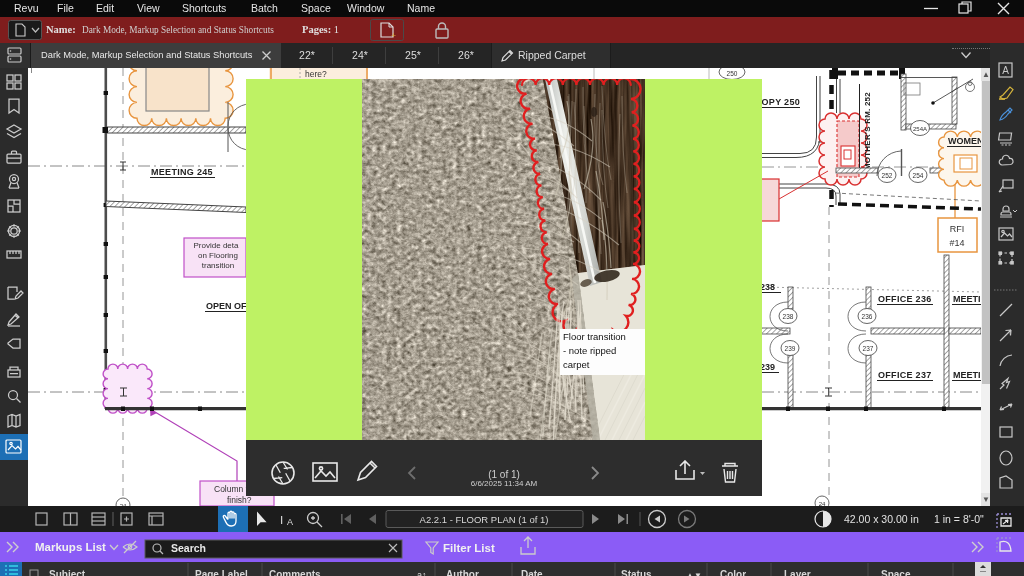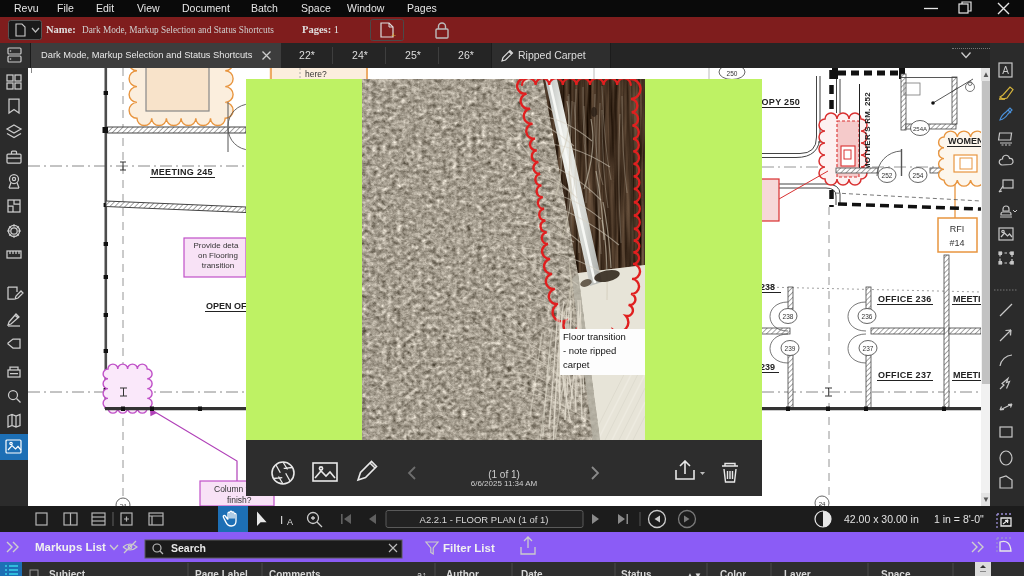--- a/index.html
+++ b/index.html
@@ -19,25 +19,25 @@
   .mtxt{color:#dddddd;font-size:10.5px;}
 </style>
 </head>
 <body>
 
 <div class="abs" id="menubar">
   <span style="left:14px">Revu</span>
     <span style="left:57px">File</span>
   <span style="left:96px">Edit</span>
     <span style="left:137px">View</span>
-  <span style="left:182px">Document</span>
+  <span style="left:182px">Shortcuts</span>
     <span style="left:251px">Batch</span>
   <span style="left:301px">Space</span>
     <span style="left:347px">Window</span>
-  <span style="left:407px">Pages</span>
+  <span style="left:407px">Name</span>
   <svg class="abs" style="left:915px;top:0" width="109" height="17" viewBox="0 0 109 17">
     <line x1="9" y1="8.5" x2="23" y2="8.5" stroke="#e6e6e6" stroke-width="1.3"></line>
     <rect x="44" y="4" width="9" height="9" fill="none" stroke="#e6e6e6" stroke-width="1.2"></rect>
     <path d="M47 4 v-2 h9 v9 h-3" fill="none" stroke="#e6e6e6" stroke-width="1.2"></path>
     <path d="M83 3 l11 11 M94 3 L83 14" stroke="#e6e6e6" stroke-width="1.4"></path>
   </svg>
 </div>
 
 <div class="abs" id="namebar">
   <svg class="abs" style="left:8px;top:3px" width="34" height="20" viewBox="0 0 34 20">

